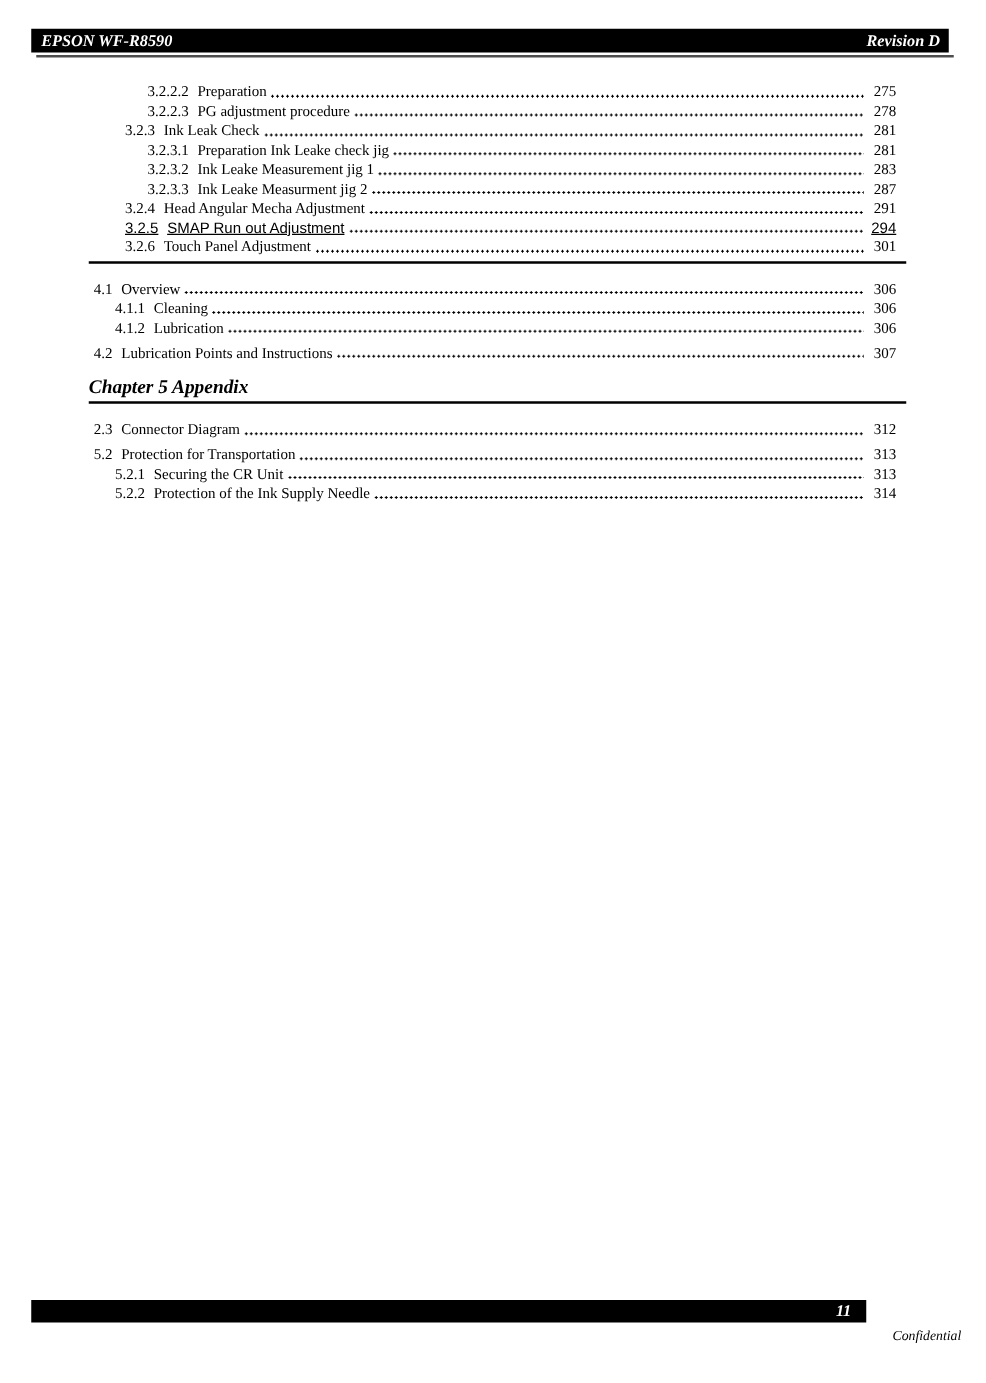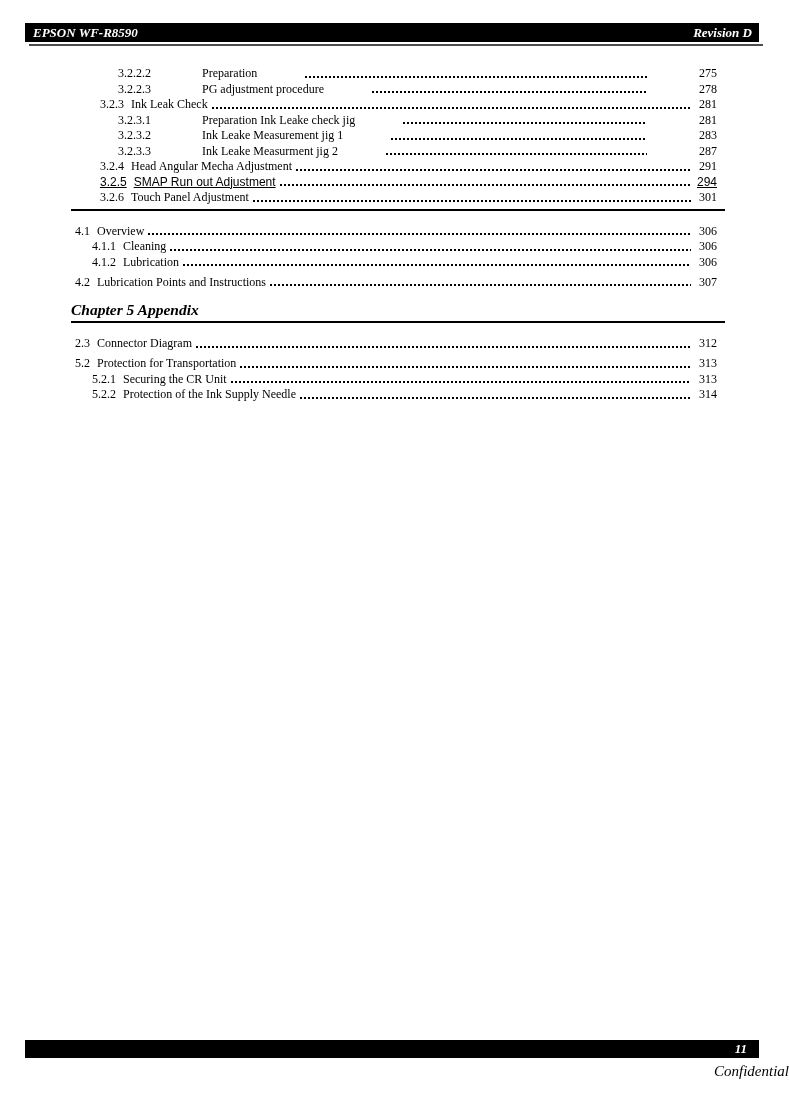--- a/index.html
+++ b/index.html
@@ -48,48 +48,48 @@
     height: 2px; background: #000;
     margin: 3px -8px 13px -4px;
   }
   .row {
     display: flex; align-items: baseline;
     height: 15.5px; line-height: 15.5px;
     white-space: pre;
   }
   .row.lv1 { margin-left: 17px; }
   .row.lv2 { margin-left: 25px; }
-  .row.lv3 { margin-left: 43px; gap: 44px; }
+  .row.lv3 { margin-left: 43px; }
   .row.sp  { margin-top: 4.5px; }
   .row.sans { font-family: "Liberation Sans", sans-serif; font-size: 12px; text-decoration: underline; }
   .num { padding-right: 7px; }
   .leader {
     flex: 1 1 auto;
     align-self: stretch;
     margin: 0 4px 0 3px;
     background-image: radial-gradient(circle, #000 0.8px, rgba(0,0,0,0) 1px);
     background-size: 4px 4px;
     background-repeat: repeat-x;
     background-position: 0 calc(100% - 3px);
   }
   .page-num { text-align: right; min-width: 22px; }
 
   
   .fbar {
     position: absolute; left: 25px; top: 1040px;
-    width: 734px; height: 18px;
+    width: 668px; height: 18px;
     background: var(--bar_background, #000);
     color: var(--bar_text, #fff);
     display: flex; justify-content: flex-end; align-items: center;
     padding: 0 12px 1px 0; box-sizing: border-box;
     font-weight: bold; font-style: italic; font-size: 13px;
   }
   .confidential {
-    position: absolute; right: 0; top: 1063px;
-    font-style: italic; font-size: 15px;
+    position: absolute; right: 20px; top: 1063px;
+    font-style: italic; font-size: 11px;
   }
 </style>
 </head>
 <body>
 
 <div class="page">
 
   <div class="hbar">
     <span>EPSON WF-R8590</span>
     <span>Revision D</span>

